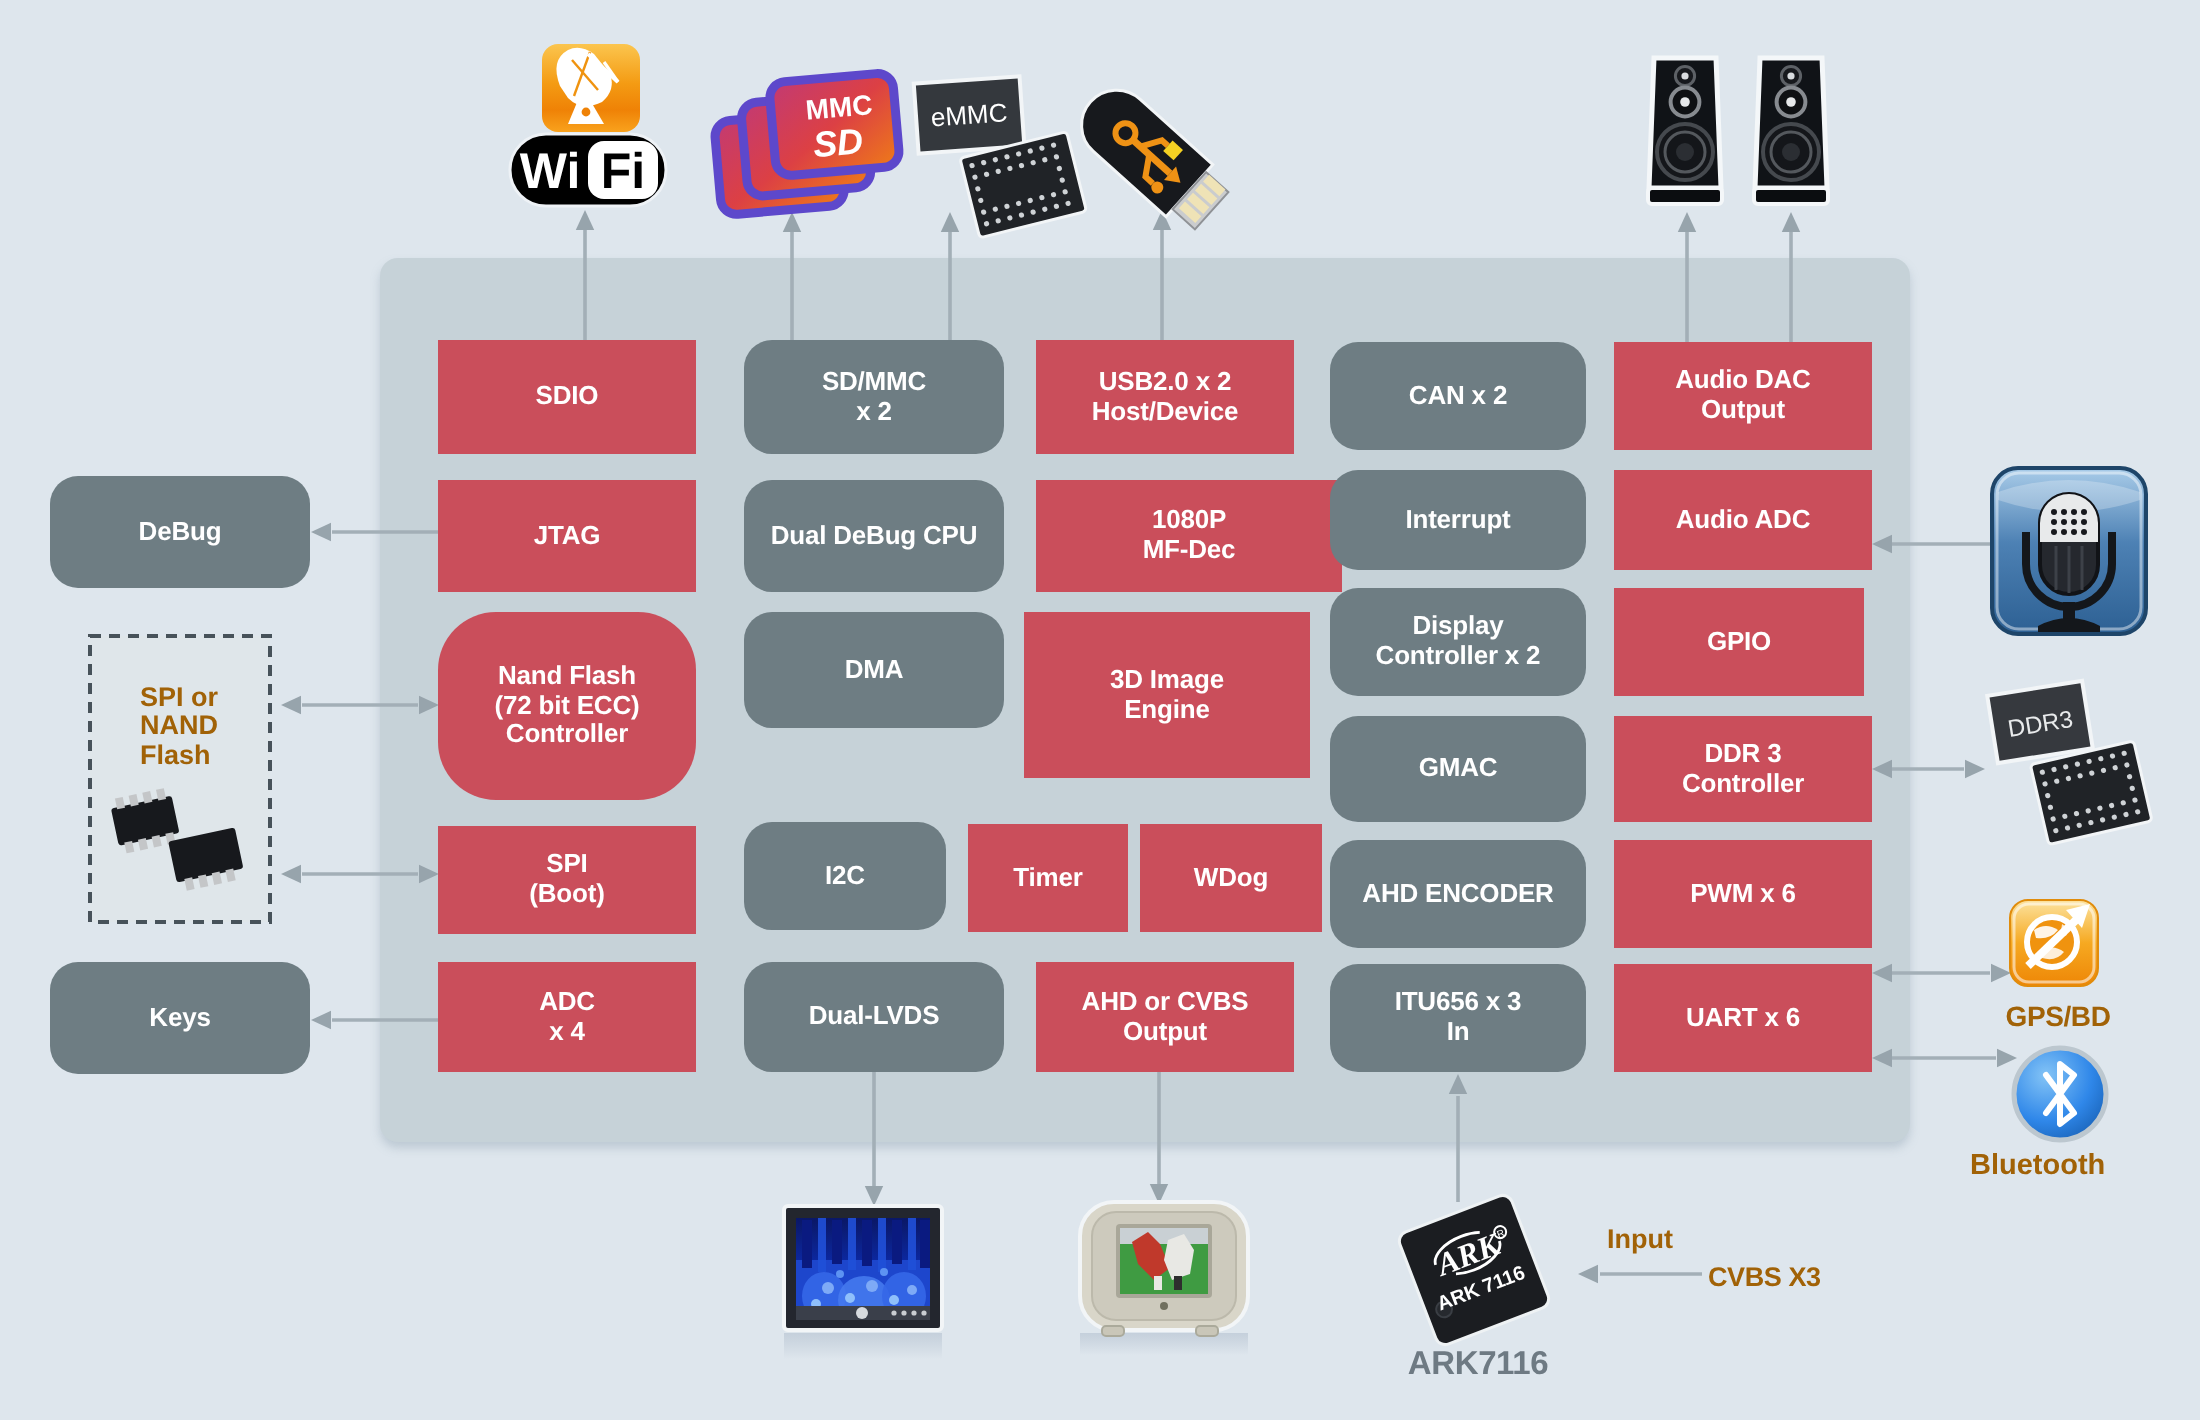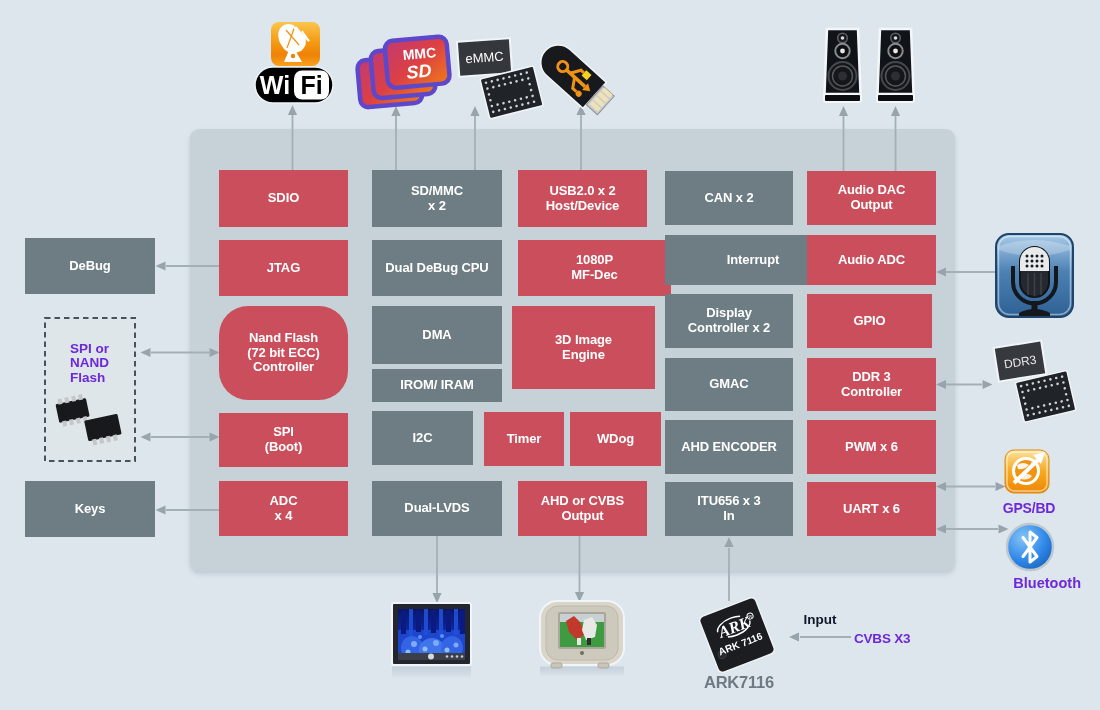--- a/index.html
+++ b/index.html
@@ -5,23 +5,23 @@
   html,body{margin:0;padding:0;}
   body{width:1100px;height:710px;overflow:hidden;background:#dee6ed;
        font-family:"Liberation Sans",sans-serif;}
   #canvas{position:relative;width:1100px;height:710px;background:#dee6ed;}
   #container{position:absolute;left:190px;top:129px;width:765px;height:442px;box-shadow:0 3px 5px rgba(130,150,165,0.35);
        background:#c6d2d8;border-radius:9px;}
   #wires{position:absolute;left:0;top:0;z-index:2;}
   .blk{position:absolute;z-index:3;display:flex;align-items:center;justify-content:center;
        text-align:center;color:#fff;font-weight:bold;font-size:13px;line-height:14.8px;letter-spacing:-0.1px;}
   .red{background:#ca4e5b;}
-  .gry{background:#6e7d83;}
+  .gry{background:#6e7d83;border-radius:14px;}
   .icon{position:absolute;z-index:4;}
-  .lbl{position:absolute;z-index:4;font-weight:bold;color:#6d28d9;}
+  .lbl{position:absolute;z-index:4;font-weight:bold;color:#a16207;}
 </style>
 </head>
 <body>
 <div id="canvas">
   <div id="container"></div>
   <svg id="wires" width="1100" height="710">
     <g stroke="#a3afb7" stroke-width="1.8">
       <line x1="292.5" y1="115" x2="292.5" y2="170"></line>
       <line x1="396" y1="116" x2="396" y2="170"></line>
       <line x1="475" y1="116" x2="475" y2="170"></line>
@@ -408,50 +408,49 @@
 
   <div class="blk red" style="left:219px;top:170px;width:129px;height:57px;">SDIO</div>
   <div class="blk red" style="left:219px;top:240px;width:129px;height:56px;">JTAG</div>
   <div class="blk red" style="left:219px;top:306px;width:129px;height:94px;border-radius:29px;">Nand Flash<br>(72 bit ECC)<br>Controller</div>
   <div class="blk red" style="left:219px;top:413px;width:129px;height:54px;">SPI<br>(Boot)</div>
   <div class="blk red" style="left:219px;top:481px;width:129px;height:55px;">ADC<br>x 4</div>
 
   <div class="blk gry" style="left:372px;top:170px;width:130px;height:57px;">SD/MMC<br>x 2</div>
   <div class="blk gry" style="left:372px;top:240px;width:130px;height:56px;">Dual DeBug CPU</div>
   <div class="blk gry" style="left:372px;top:306px;width:130px;height:58px;">DMA</div>
-  <div class="blk gry" style="left:372px;top:369px;width:130px;height:33px;">IROM/ IRAM</div>
   <div class="blk gry" style="left:372px;top:411px;width:101px;height:54px;">I2C</div>
   <div class="blk gry" style="left:372px;top:481px;width:130px;height:55px;">Dual-LVDS</div>
   <div class="blk red" style="left:484px;top:412px;width:80px;height:54px;">Timer</div>
   <div class="blk red" style="left:570px;top:412px;width:91px;height:54px;">WDog</div>
 
   <div class="blk red" style="left:518px;top:170px;width:129px;height:57px;">USB2.0 x 2<br>Host/Device</div>
   <div class="blk red" style="left:518px;top:240px;width:153px;height:56px;">1080P<br>MF-Dec</div>
   <div class="blk red" style="left:512px;top:306px;width:143px;height:83px;">3D Image<br>Engine</div>
   <div class="blk red" style="left:518px;top:481px;width:129px;height:55px;">AHD or CVBS<br>Output</div>
 
   <div class="blk gry" style="left:665px;top:171px;width:128px;height:54px;">CAN x 2</div>
-  <div class="blk gry" style="left:665px;top:235px;width:128px;height:50px;padding-left:24px;">Interrupt</div>
+  <div class="blk gry" style="left:665px;top:235px;width:128px;height:50px;">Interrupt</div>
   <div class="blk gry" style="left:665px;top:294px;width:128px;height:54px;">Display<br>Controller x 2</div>
   <div class="blk gry" style="left:665px;top:358px;width:128px;height:53px;">GMAC</div>
   <div class="blk gry" style="left:665px;top:420px;width:128px;height:54px;">AHD ENCODER</div>
   <div class="blk gry" style="left:665px;top:482px;width:128px;height:54px;">ITU656 x 3<br>In</div>
 
   <div class="blk red" style="left:807px;top:171px;width:129px;height:54px;">Audio DAC<br>Output</div>
   <div class="blk red" style="left:807px;top:235px;width:129px;height:50px;">Audio ADC</div>
   <div class="blk red" style="left:807px;top:294px;width:125px;height:54px;">GPIO</div>
   <div class="blk red" style="left:807px;top:358px;width:129px;height:53px;">DDR 3<br>Controller</div>
   <div class="blk red" style="left:807px;top:420px;width:129px;height:54px;">PWM x 6</div>
   <div class="blk red" style="left:807px;top:482px;width:129px;height:54px;">UART x 6</div>
 
   <div class="blk gry" style="left:25px;top:238px;width:130px;height:56px;">DeBug</div>
   <div class="blk gry" style="left:25px;top:481px;width:130px;height:56px;">Keys</div>
   <svg style="position:absolute;z-index:3;left:43px;top:316px;" width="96" height="149">
     <rect x="2" y="2" width="90" height="143" fill="#dfe6ea" stroke="#47525a" stroke-width="2" stroke-dasharray="5.5 4"></rect>
   </svg>
   <div class="lbl" style="left:70px;top:341.5px;font-size:13.5px;line-height:14.6px;">SPI or<br>NAND<br>Flash</div>
 
   <div class="lbl" style="left:985px;top:500px;width:88px;text-align:center;font-size:14px;letter-spacing:-0.2px;">GPS/BD</div>
-  <div class="lbl" style="left:985px;top:575px;width:96px;text-align:right;font-size:14.5px;">Bluetooth</div>
+  <div class="lbl" style="left:985px;top:575px;width:96px;text-align:left;font-size:14.5px;">Bluetooth</div>
   <div class="lbl" style="left:690px;top:672.5px;width:98px;text-align:center;font-size:16.5px;letter-spacing:-0.2px;color:#6e7a83;">ARK7116</div>
-  <div class="lbl" style="left:795px;top:612px;width:50px;text-align:center;font-size:13.5px;color:#0f172a;">Input</div>
+  <div class="lbl" style="left:795px;top:612px;width:50px;text-align:center;font-size:13.5px;color:#a16207;">Input</div>
   <div class="lbl" style="left:854px;top:631px;font-size:13.5px;letter-spacing:-0.2px;">CVBS X3</div>
 </div>
 
 </body></html>

